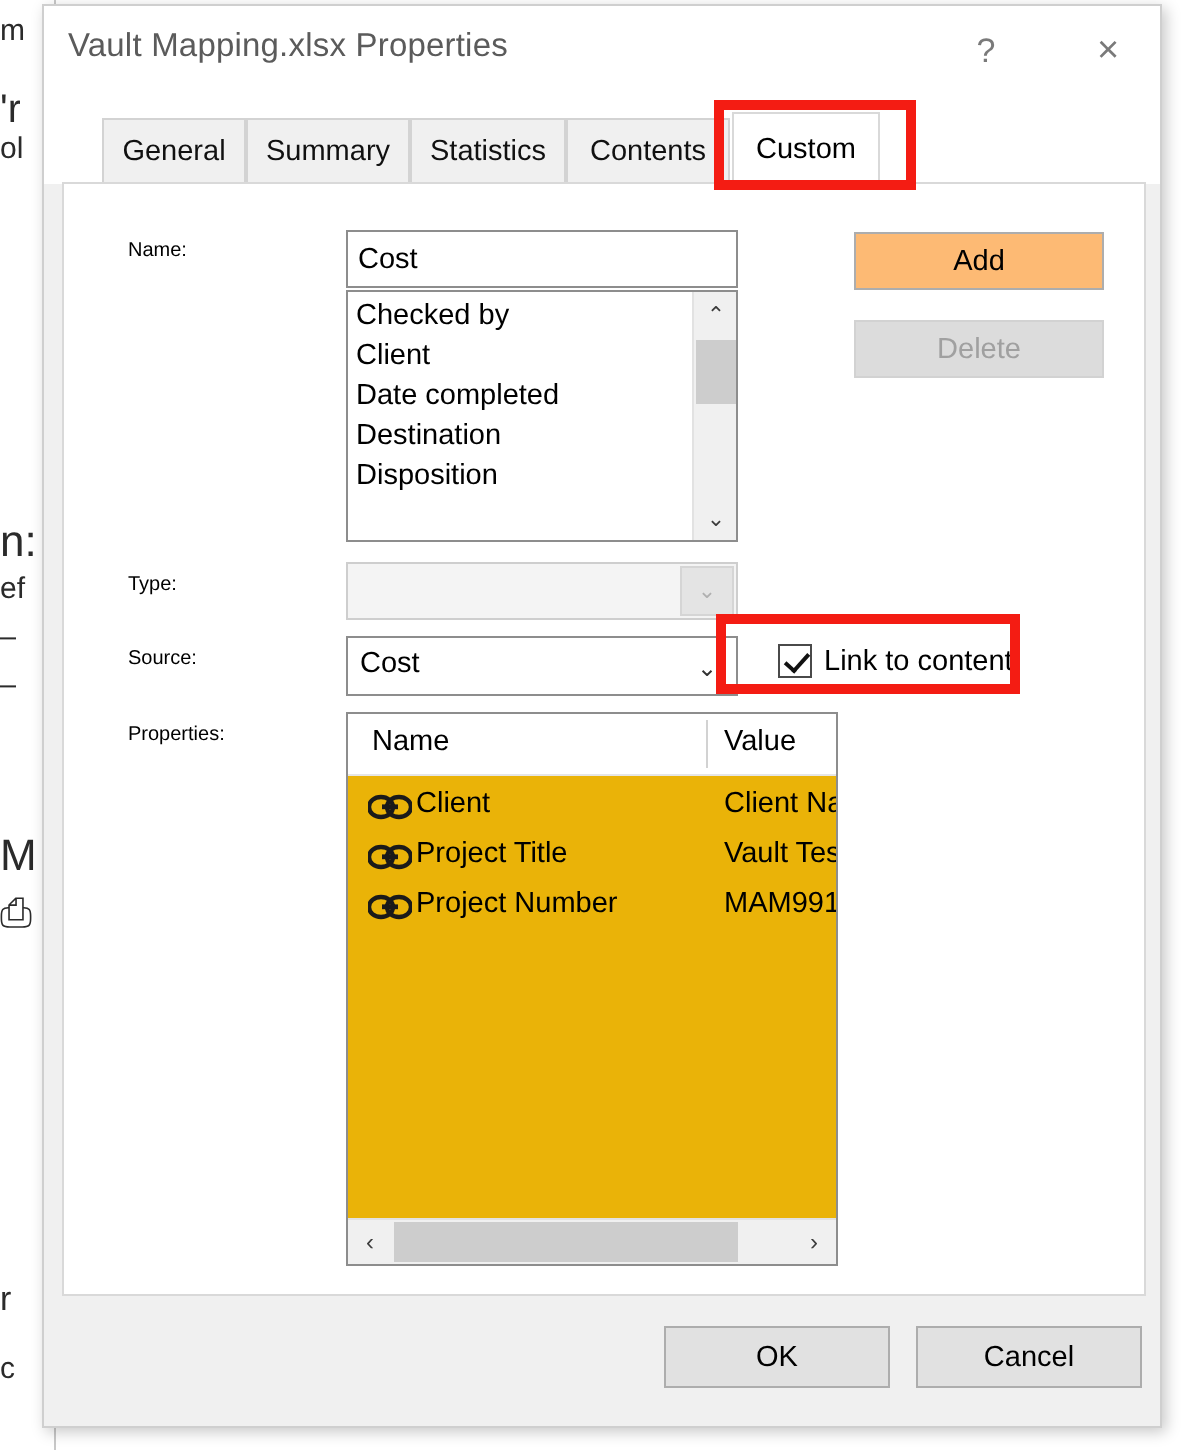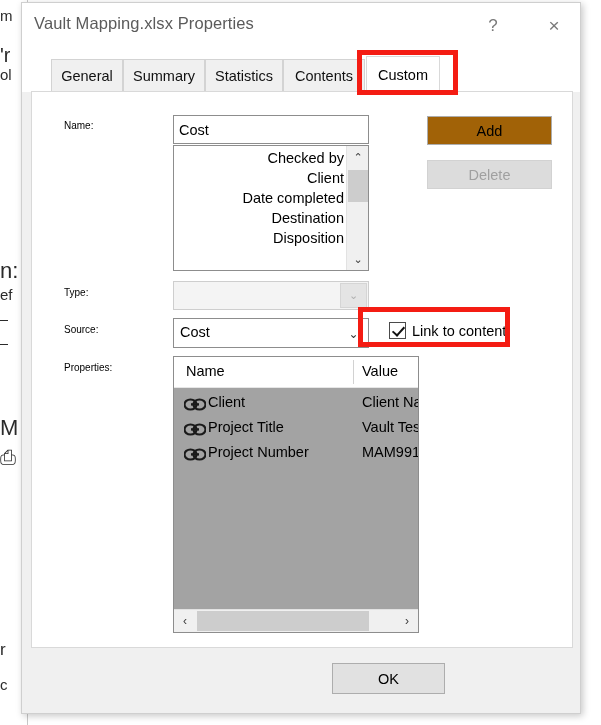--- a/index.html
+++ b/index.html
@@ -173,21 +173,20 @@
     width: 170px;
     padding: 2px 0 0 4px;
     box-sizing: border-box;
   }
   .name-item {
     font-size: 14.5px;
     color: #000000;
     line-height: 20px;
     height: 20px;
     white-space: nowrap;
-    text-align: right;
   }
 
   
   #name-vscroll {
     position: absolute;
     right: 0; top: 0;
     width: 22px;
     height: 100%;
     background: #f0f0f0;
     border-left: 1px solid #e2e2e2;
@@ -215,21 +214,21 @@
     background: #cdcdcd;
   }
 
   
   .side-btn {
     position: absolute;
     left: 405px;
     width: 125px;
     height: 29px;
     box-sizing: border-box;
-    background: #a16207;
+    background: #fdba74;
     border: 1px solid #adadad;
     font-family: "Liberation Sans", sans-serif;
     font-size: 14.5px;
     color: #000000;
     display: flex;
     align-items: center;
     justify-content: center;
   }
   #add-btn    { top: 113px; }
   #delete-btn { top: 157px; color: #a0a0a0; border-color: #d2d2d2; background: #dcdcdc; }
@@ -338,21 +337,21 @@
   }
 
   
   #props {
     position: absolute;
     left: 151px;
     top: 353px;
     width: 246px;
     height: 277px;
     box-sizing: border-box;
-    background: #a3a3a3;
+    background: #eab308;
     border: 1px solid #8d8d8d;
     overflow: hidden;
   }
   #props-head {
     position: absolute;
     left: 0; top: 0;
     width: 100%;
     height: 30px;
     background: #ffffff;
     border-bottom: 1px solid #e6e6e6;
@@ -576,17 +575,18 @@
       </div>
     <div id="props-hscroll">
       <div id="hs-left" class="hs-btn">‹</div>
       <div id="hs-thumb"></div>
       <div id="hs-right" class="hs-btn">›</div>
     </div>
   </div>
 
   <div id="bottom-bar">
     <div id="ok-btn" class="dlg-btn">OK</div>
+    <div id="cancel-btn" class="dlg-btn">Cancel</div>
   </div>
 </div>
 
 <div id="annot-custom" class="annot"></div>
 <div id="annot-link" class="annot"></div>
 
 </body></html>

